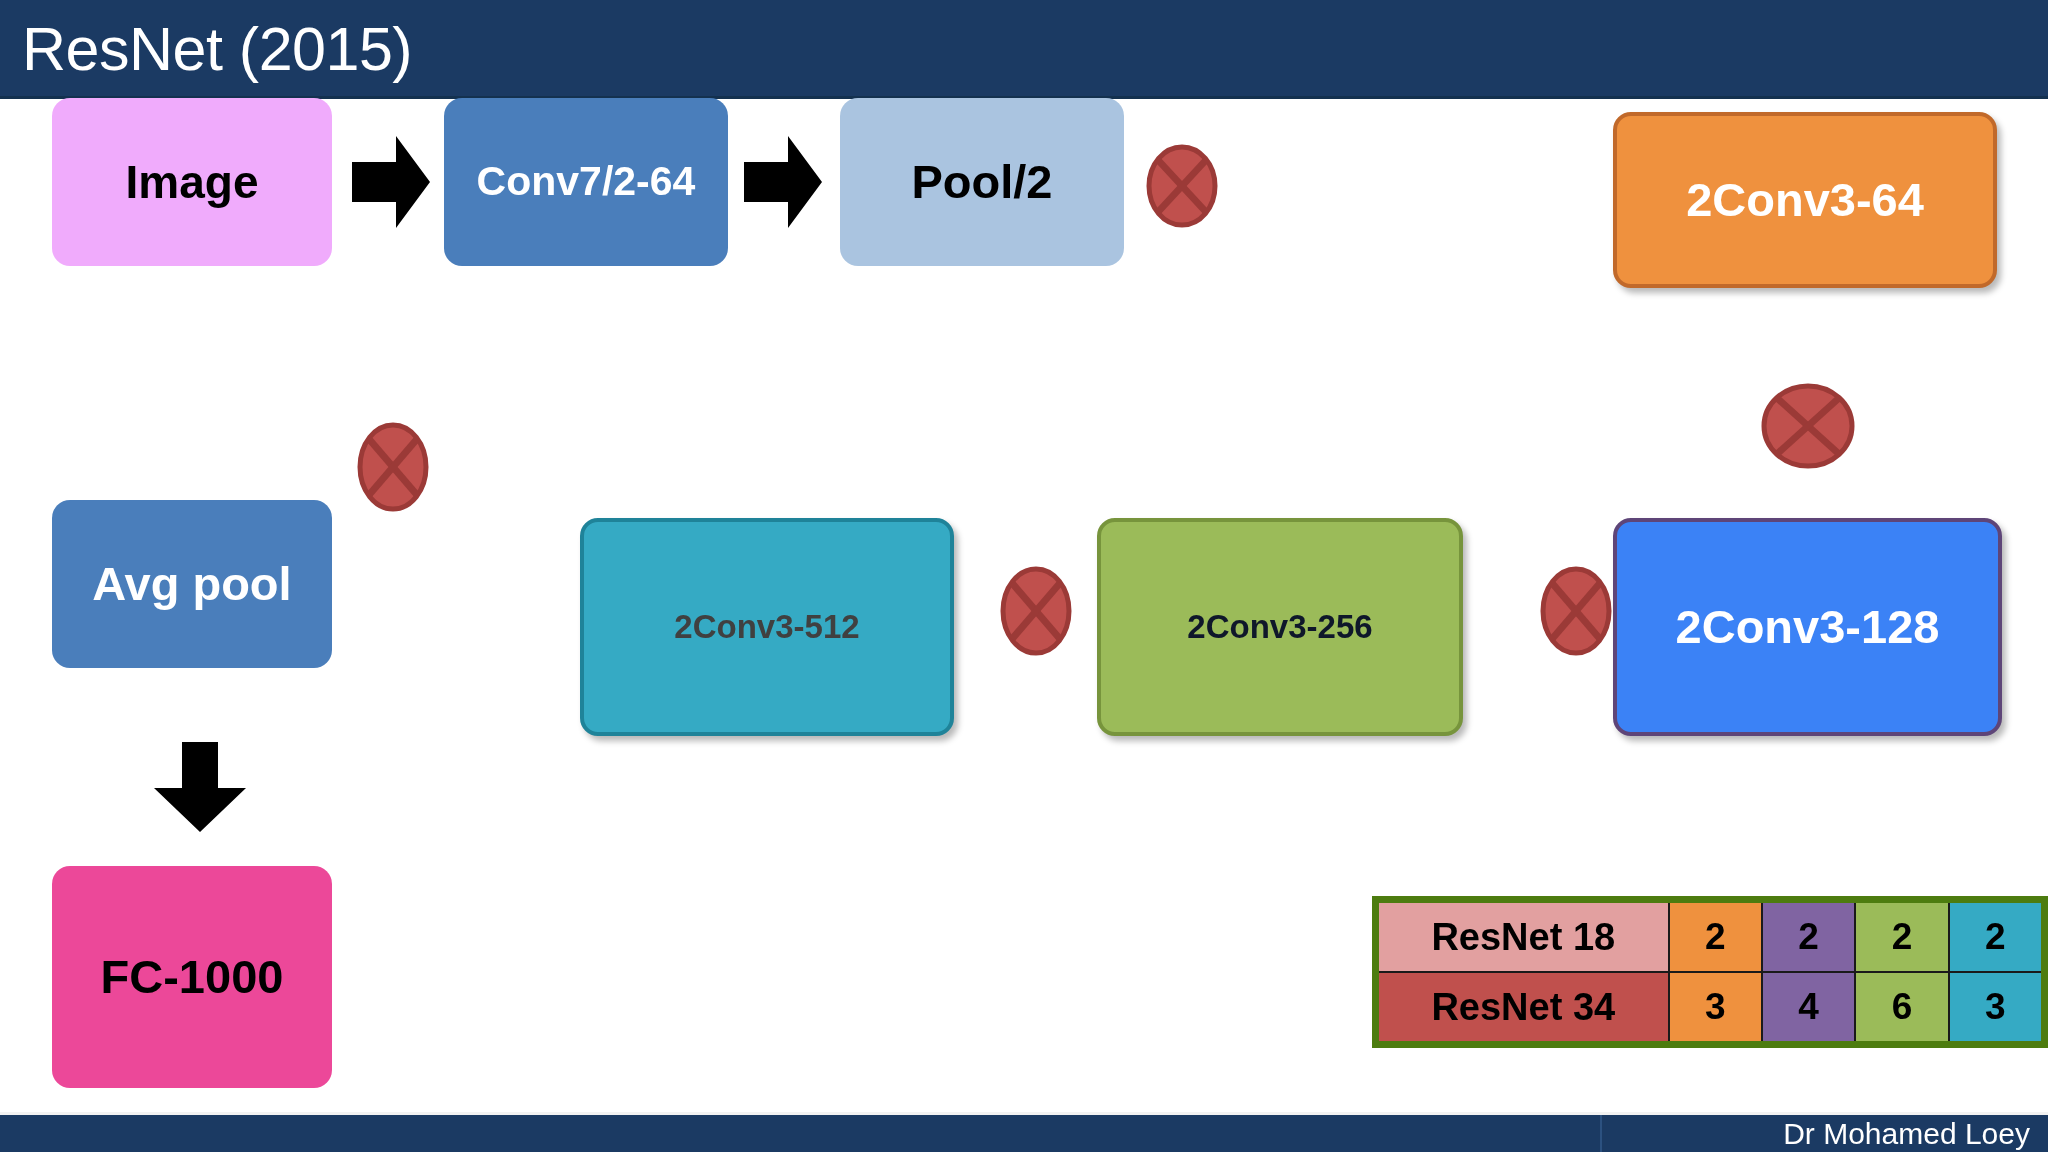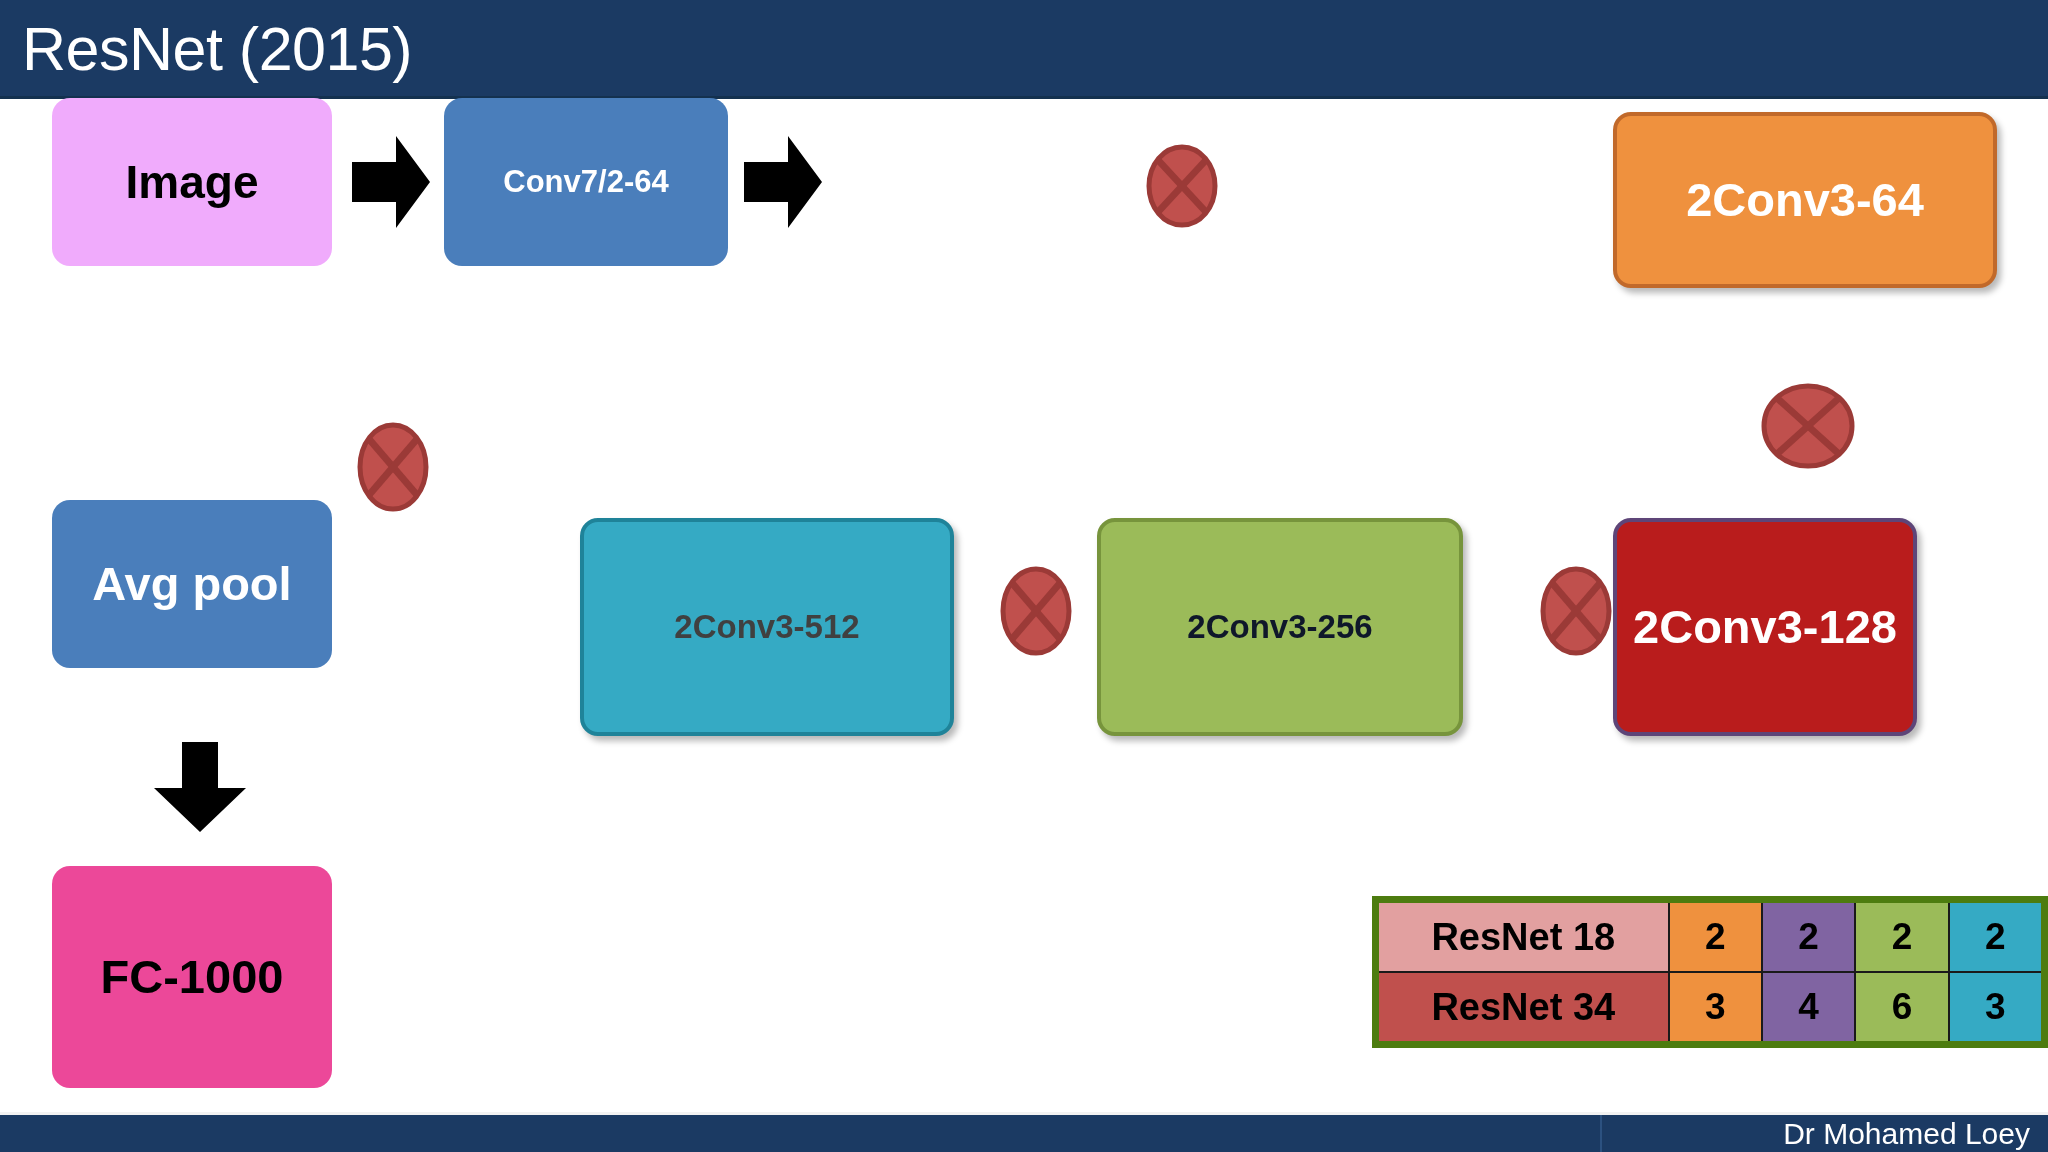--- a/index.html
+++ b/index.html
@@ -157,30 +157,33 @@
   <div class="node" style="left:52px; top:98px; width:280px; height:168px; background:#f0abfc; color:#000000; font-size:46px;justify-content:center;">
     <span class="node-label">Image</span>
   </div>
 
   <div class="arrow-right" style="left:352px; top:134px; width:78px; height:96px;">
     <svg viewBox="0 0 78 96" preserveAspectRatio="none" aria-hidden="true">
       <polygon points="0,28 44,28 44,2 78,48 44,94 44,68 0,68" fill="#000000"></polygon>
     </svg>
   </div>
 
-  <div class="node" style="left:444px; top:98px; width:284px; height:168px; background:#4a7ebb; color:#ffffff; font-size:31px;">
+  <div class="node" style="left:444px; top:98px; width:284px; height:168px; background:#4a7ebb; color:#ffffff; font-size:41px;">
     <span class="node-label">Conv7/2-64</span>
   </div>
 
   <div class="arrow-right" style="left:744px; top:134px; width:78px; height:96px;">
     <svg viewBox="0 0 78 96" preserveAspectRatio="none" aria-hidden="true">
       <polygon points="0,28 44,28 44,2 78,48 44,94 44,68 0,68" fill="#000000"></polygon>
     </svg>
   </div>
 
+  <div class="node" style="left:840px; top:98px; width:284px; height:168px; background:#aac4e0; color:#000000; font-size:47px;">
+    <span class="node-label">Pool/2</span>
+  </div>
 
   <div class="xconn" style="left:1146px; top:144px; width:72px; height:84px;">
     <svg viewBox="0 0 72 84" aria-hidden="true">
       <ellipse cx="36" cy="42" rx="33" ry="39" fill="#c0504d" stroke="#9b3a37" stroke-width="5"></ellipse>
       <line x1="12" y1="16" x2="60" y2="68" stroke="#9b3a37" stroke-width="7"></line>
       <line x1="60" y1="16" x2="12" y2="68" stroke="#9b3a37" stroke-width="7"></line>
     </svg>
   </div>
 
   <div class="node bordered shadowed" style="left:1613px; top:94px; width:384px; height:176px; background:#ef913e; border-color:#c1692a; color:#ffffff; font-size:47px;">
@@ -224,21 +227,21 @@
   </div>
 
   <div class="xconn" style="left:1540px; top:566px; width:72px; height:90px;">
     <svg viewBox="0 0 72 90" aria-hidden="true">
       <ellipse cx="36" cy="45" rx="33" ry="42" fill="#c0504d" stroke="#9b3a37" stroke-width="5"></ellipse>
       <line x1="12" y1="17" x2="60" y2="73" stroke="#9b3a37" stroke-width="7"></line>
       <line x1="60" y1="17" x2="12" y2="73" stroke="#9b3a37" stroke-width="7"></line>
     </svg>
   </div>
 
-  <div class="node bordered shadowed" style="left:1613px; top:500px; width:304px; height:218px; background:#b91c1c; border-color:#5e4578; color:#ffffff; font-size:47px;">
+  <div class="node bordered shadowed" style="left:1613px; top:500px; width:389px; height:218px; background:#3b82f6; border-color:#5e4578; color:#ffffff; font-size:47px;">
     <span class="node-label">2Conv3-128</span>
   </div>
 
   <div class="arrow-down" style="left:150px; top:742px; width:100px; height:90px;">
     <svg viewBox="0 0 100 90" preserveAspectRatio="none" aria-hidden="true">
       <polygon points="32,0 68,0 68,46 96,46 50,90 4,46 32,46" fill="#000000"></polygon>
     </svg>
   </div>
 
   <div class="node" style="left:52px; top:866px; width:280px; height:222px; background:#ec4899; color:#000000; font-size:47px;">

